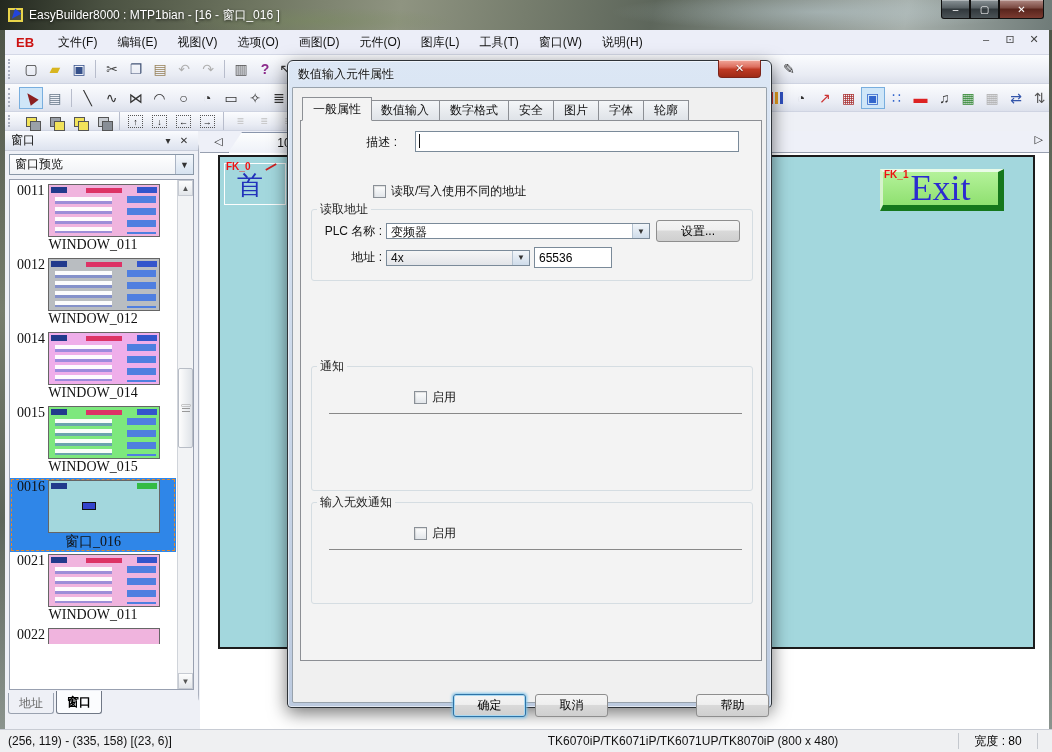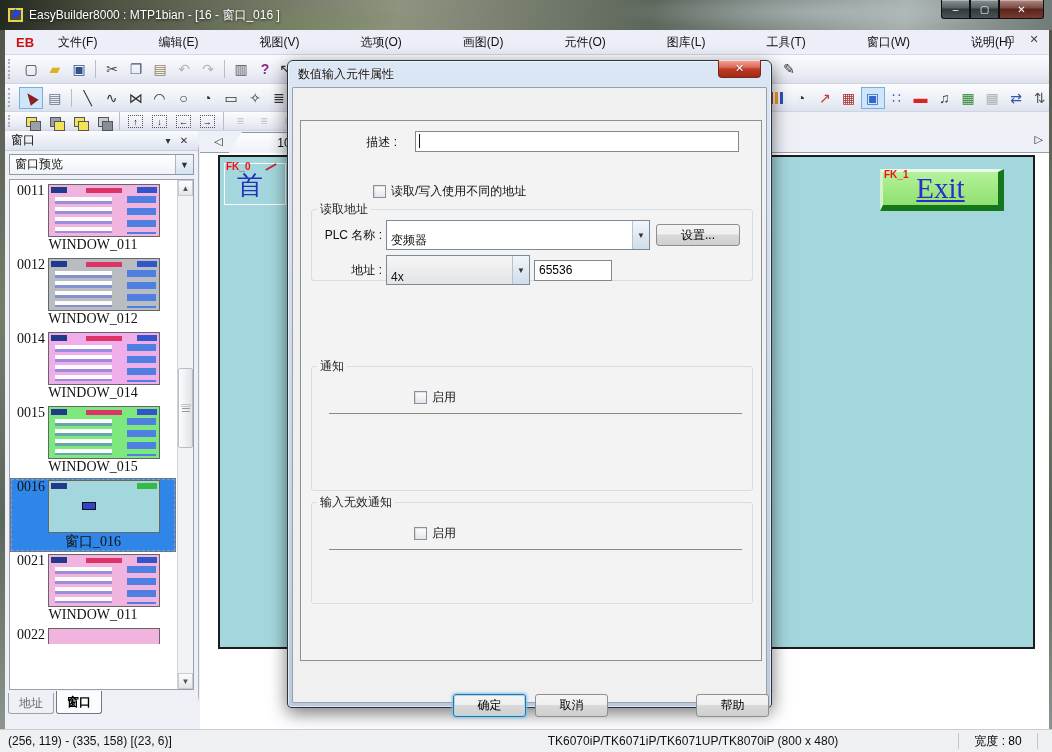--- a/index.html
+++ b/index.html
@@ -121,21 +121,21 @@
   .workspace { position:absolute; left:0; top:22px; width:100%; height:576px; background:#fff; }
   .canvas { position:absolute; left:18px; top:2px; width:817px; height:494px; border:2px solid #1c1c1c; background:#a3d7dd; }
   .fk0 { position:absolute; left:4px; top:6px; width:62px; height:42px; border:1px solid #fdfdfd; }
   .fk0 .lbl, .fk1-lbl { position:absolute; left:1px; top:-3px; color:#ee1111; font-size:10px; font-weight:bold; }
   .fk0 .txt { position:absolute; left:12px; top:4px; color:#2233bb; font-size:26px; }
   .fk0::after { content:""; position:absolute; right:8px; top:2px; width:12px; height:2px; background:#cc2222; transform:rotate(-30deg); }
   .fk1 { position:absolute; left:660px; top:12px; width:124px; height:42px;
     background:linear-gradient(#b4f29a,#8fe070); border-top:3px solid #eafbe8; border-left:3px solid #d5f2cc;
     border-right:6px solid #15771c; border-bottom:6px solid #15771c; }
   .fk1 .txt { position:absolute; left:0; right:0; top:0; text-align:center; color:#2b2bd0;
-    font-family:"Liberation Serif","DejaVu Serif",serif; font-size:29px; line-height:32px;text-decoration:underline; }
+    font-family:"Liberation Serif","DejaVu Serif",serif; font-size:36px; line-height:32px; }
 
   
   .dialog { position:absolute; left:287px; top:60px; width:485px; height:648px;
     background:linear-gradient(#dce7f5,#bccadf); border:1px solid #2e3338; border-radius:6px 6px 4px 4px;
     box-shadow:0 5px 18px rgba(0,0,0,.55), inset 0 0 0 1px rgba(255,255,255,.55); }
   .dlg-title { height:26px; display:flex; align-items:center; padding-left:10px; font-size:12px; color:#101010;
     text-shadow:0 0 3px rgba(255,255,255,.9); }
   .dlg-close { position:absolute; right:10px; top:-1px; width:43px; height:18px; border:1px solid #7c241a; border-top:none;
     border-radius:0 0 4px 4px; background:linear-gradient(#f2a89a,#dd6f5f 40%,#bf3a24 55%,#9e2a16);
     box-shadow:inset 0 1px 0 rgba(255,255,255,.6); color:#fff; font-size:11px; font-weight:bold;
@@ -159,21 +159,21 @@
   .cb1 { left:72px; top:62px; }
   .cb { width:13px; height:13px; border:1px solid #8a9097; background:linear-gradient(#fefefe,#e2e6ea);
     box-shadow:inset 1px 1px 1px rgba(0,0,0,.12); }
   fieldset { position:absolute; border:1px solid #d5dde2; border-radius:3px; background:transparent; }
   legend { font-size:12px; padding:0 3px; margin-left:5px; color:#1c1c1c; }
   .fs1 { left:10px; top:80px; width:442px; height:80px; }
   .fs2 { left:10px; top:237px; width:442px; height:133px; }
   .fs3 { left:10px; top:373px; width:442px; height:110px; }
   .fs-row { display:flex; align-items:center; margin:2px 8px 5px 0; }
   .fs-row .rl { width:70px; text-align:right; margin-right:4px; }
-  .combo { height:30px; border:1px solid #7a8a99; background:#fff; display:flex; align-items:flex-end; }
+  .combo { height:16px; border:1px solid #7a8a99; background:#fff; display:flex; align-items:flex-start; }
   .combo .v { flex:1; padding-left:4px; overflow:hidden; white-space:nowrap; }
   .combo .btn { width:17px; height:100%; border-left:1px solid #b4c2d0;
     background:linear-gradient(#f2f6fa,#cfdcea); display:flex; align-items:center; justify-content:center; font-size:8px; color:#333; }
   .combo.gray { background:linear-gradient(#f6f6f6,#e2e4e8); }
   .combo-plc { width:264px; } .combo-addr { width:144px; }
   .addr-input { width:78px; height:21px; border:1px solid #7a8a99; margin-left:4px; padding:0 4px; font-size:12px; font-family:inherit; }
   .btn7 { height:22px; border:1px solid #8e8e8e; border-radius:3px; font-size:12px; font-family:inherit;
     background:linear-gradient(#f4f4f4 0%,#efefef 45%,#d9d9d9 50%,#cfcfcf 100%); }
   .set-btn { width:84px; margin-left:6px; }
   .hline { position:absolute; left:17px; right:10px; border-top:1px solid #888; }
@@ -203,21 +203,21 @@
     <span class="title-text">EasyBuilder8000 : MTP1bian - [16 - 窗口_016 ]</span>
     <div class="winbtns">
       <div class="winbtn min">–</div>
       <div class="winbtn">▢</div>
       <div class="winbtn cls">✕</div>
     </div>
   </div>
 
   <div class="menubar">
     <span class="eb-logo">EB</span>
-    <div id="menu-items" style="display:flex;gap:41px;">
+    <div id="menu-items" style="display:flex;">
         <span class="menu-item">文件(F)</span>
         <span class="menu-item">编辑(E)</span>
         <span class="menu-item">视图(V)</span>
         <span class="menu-item">选项(O)</span>
         <span class="menu-item">画图(D)</span>
         <span class="menu-item">元件(O)</span>
         <span class="menu-item">图库(L)</span>
         <span class="menu-item">工具(T)</span>
         <span class="menu-item">窗口(W)</span>
         <span class="menu-item">说明(H)</span>
@@ -500,20 +500,29 @@
           <span class="txt">Exit</span>
         </div>
       </div>
     </div>
   </div>
 
   <div class="dialog">
     <div class="dlg-title">数值输入元件属性</div>
     <div class="dlg-close">✕</div>
     <div class="dlg-body">
+      <div class="dlg-tabs" id="dlg-tabs">
+          <div class="dlg-tab active">一般属性</div>
+          <div class="dlg-tab">数值输入</div>
+          <div class="dlg-tab">数字格式</div>
+          <div class="dlg-tab">安全</div>
+          <div class="dlg-tab">图片</div>
+          <div class="dlg-tab">字体</div>
+          <div class="dlg-tab">轮廓</div>
+        </div>
       <div class="dlg-panel">
         <div class="f-label desc-label">描述 :</div>
         <input class="desc-input" value="" style="">
         <span class="caret"></span>
 
         <div class="cb-row cb1">
           <span class="cb"></span>
           <span>读取/写入使用不同的地址</span>
         </div>
 

